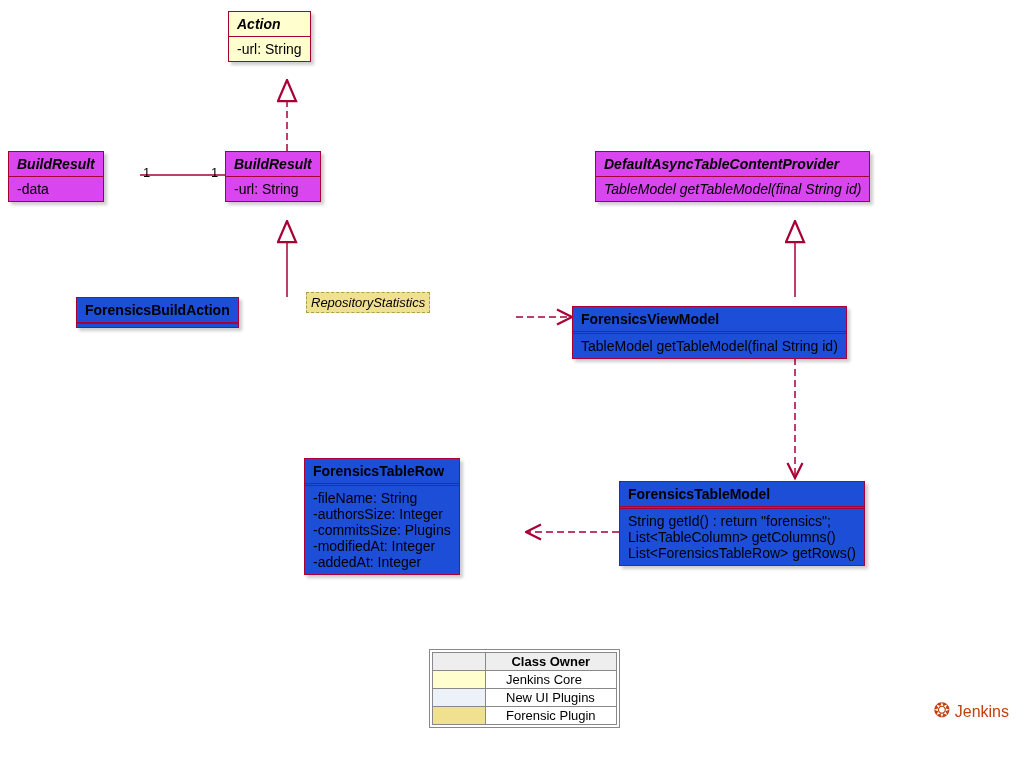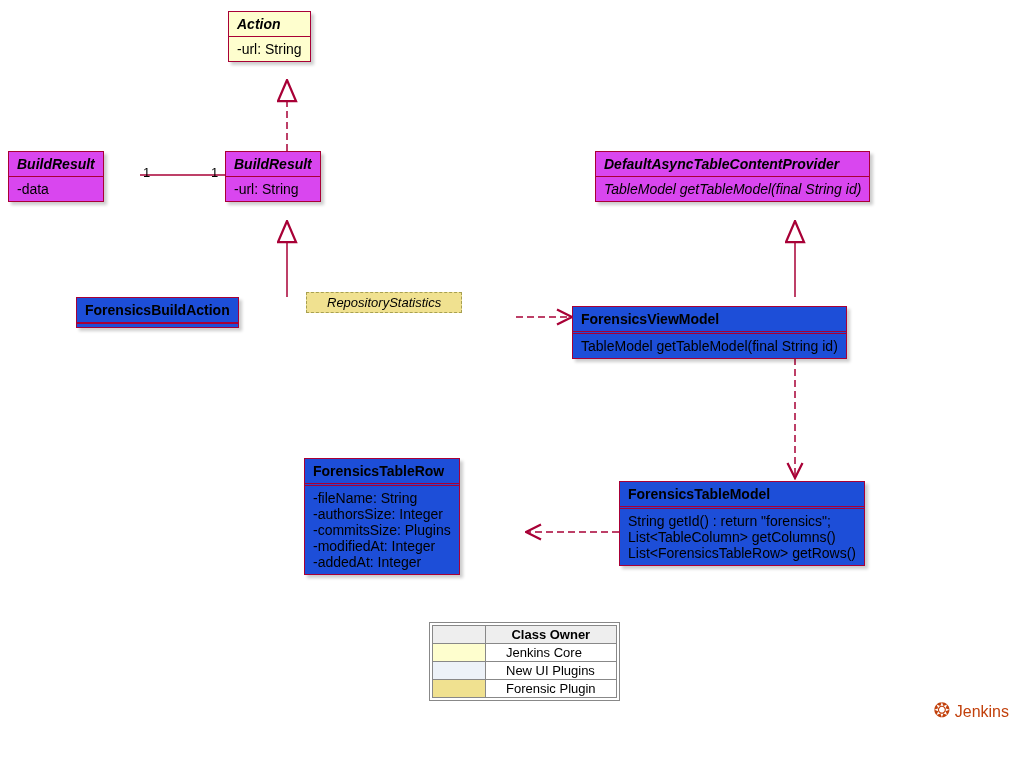--- a/index.html
+++ b/index.html
@@ -7,21 +7,21 @@
 .hdr{text-align:left;padding:4px 8px;border-bottom:1.5px solid #a80036;font-weight:bold}
 .hdr.i{font-style:italic}
 .sec{padding:4px 8px;border-bottom:1.5px solid #a80036}
 .sec:last-child{border-bottom:none}
 .sec.i{font-style:italic}
 .blue{background:#d946ef}
 .cream{background:#fefece}
 .yel{background:#1d4ed8}
 .yel .hdr,.yel .sec{border-bottom:3px double #a80036}
 .yel .sec:last-child{border-bottom:none}
-.tag{position:absolute;border:1px dashed #a8a050;background:#f0e190;padding:2px 20px;font-style:italic;font-size:13px}
+.tag{position:absolute;border:1px dashed #a8a050;background:#f0e190;padding:2px 4px;font-style:italic;font-size:13px}
 svg{position:absolute;top:0;left:0;width:1027px;height:757px;pointer-events:none}
 .leg{position:absolute;border:1.5px solid #888;background:#fff;padding:2px}
 .leg table{border-collapse:collapse;font-size:13px}
 .leg td{border:1px solid #888;padding:1px 20px}
 .leg th{border:1px solid #888;padding:1px 6px;background:#eee;font-weight:bold}
 .sw{width:12px;padding:0}
 .watermark{position:absolute;right:18px;bottom:35px;color:#c2410c;font-size:16px}
 </style>
 </head>
 <body>
@@ -91,21 +91,21 @@
 <div class="hdr">ForensicsTableRow</div>
 <div class="sec">
 <div>-fileName: String</div>
 <div>-authorsSize: Integer</div>
 <div>-commitsSize: Plugins</div>
 <div>-modifiedAt: Integer</div>
 <div>-addedAt: Integer</div>
 </div>
 </div>
 
-<div class="leg" style="left:429px;top:622px">
+<div class="leg" style="left:429px;top:649px">
 <table>
 <tbody>
         <tr>
           <th class="sw"></th>
           <th>Class Owner</th>
         </tr>
 <tr>
           <td class="sw" style="background:#fefece"></td>
           <td>Jenkins Core</td>
         </tr>

